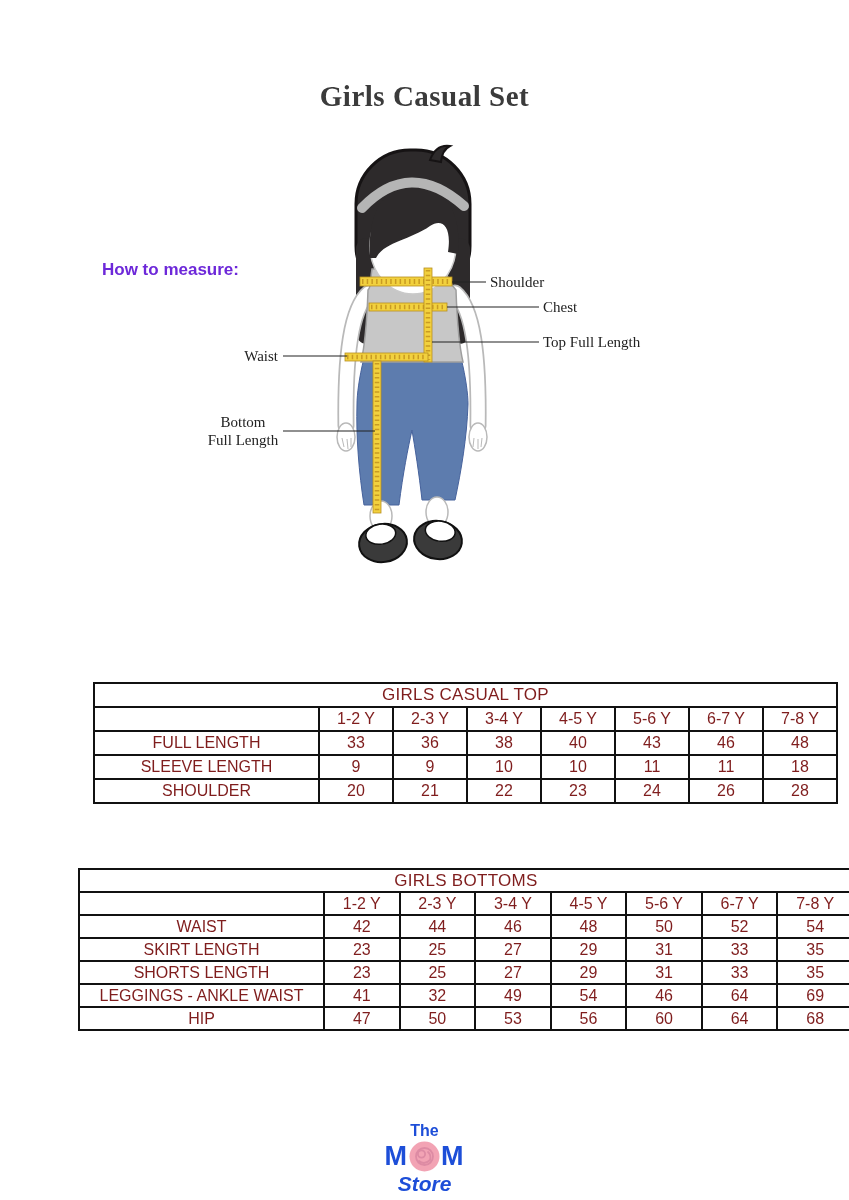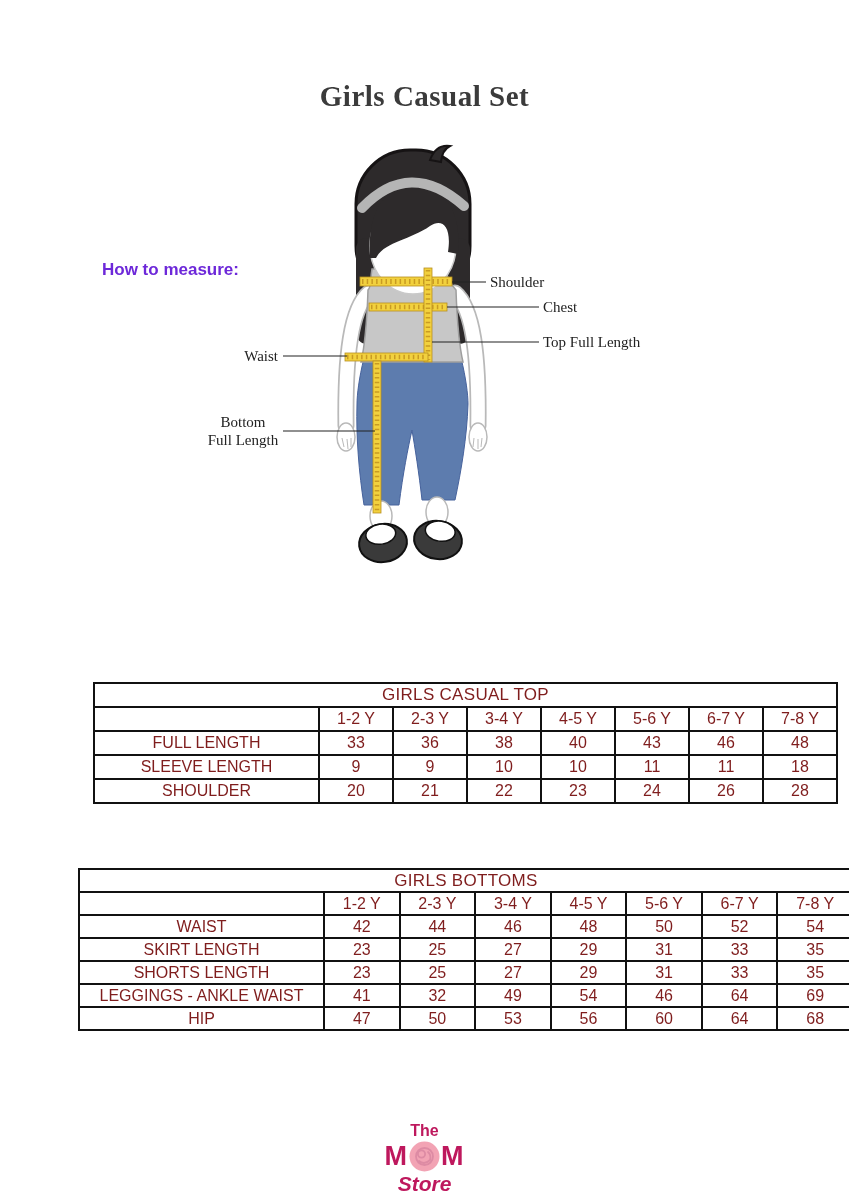--- a/index.html
+++ b/index.html
@@ -54,21 +54,21 @@
   }
   #table-top{left:52px;top:682px;width:745px;}
   #table-bottom{left:37px;top:868px;width:776px;}
   #table-top td{height:22px;line-height:22px;}
   #table-bottom td{height:21px;line-height:21px;}
   
   .logo{
     position:absolute;top:1122px;left:0;width:849px;
     text-align:center;
     font-weight:700;
-    color:#be185d;
+    color:#1d4ed8;
   }
   .logo-the{font-size:16px;line-height:18px;}
   .logo-mom{
     display:flex;align-items:center;justify-content:center;
     height:32px;line-height:32px;font-size:27px;letter-spacing:1px;
   }
   .logo-o{
     display:inline-block;width:31px;height:31px;margin:0 1px;
     position:relative;top:0;
   }

